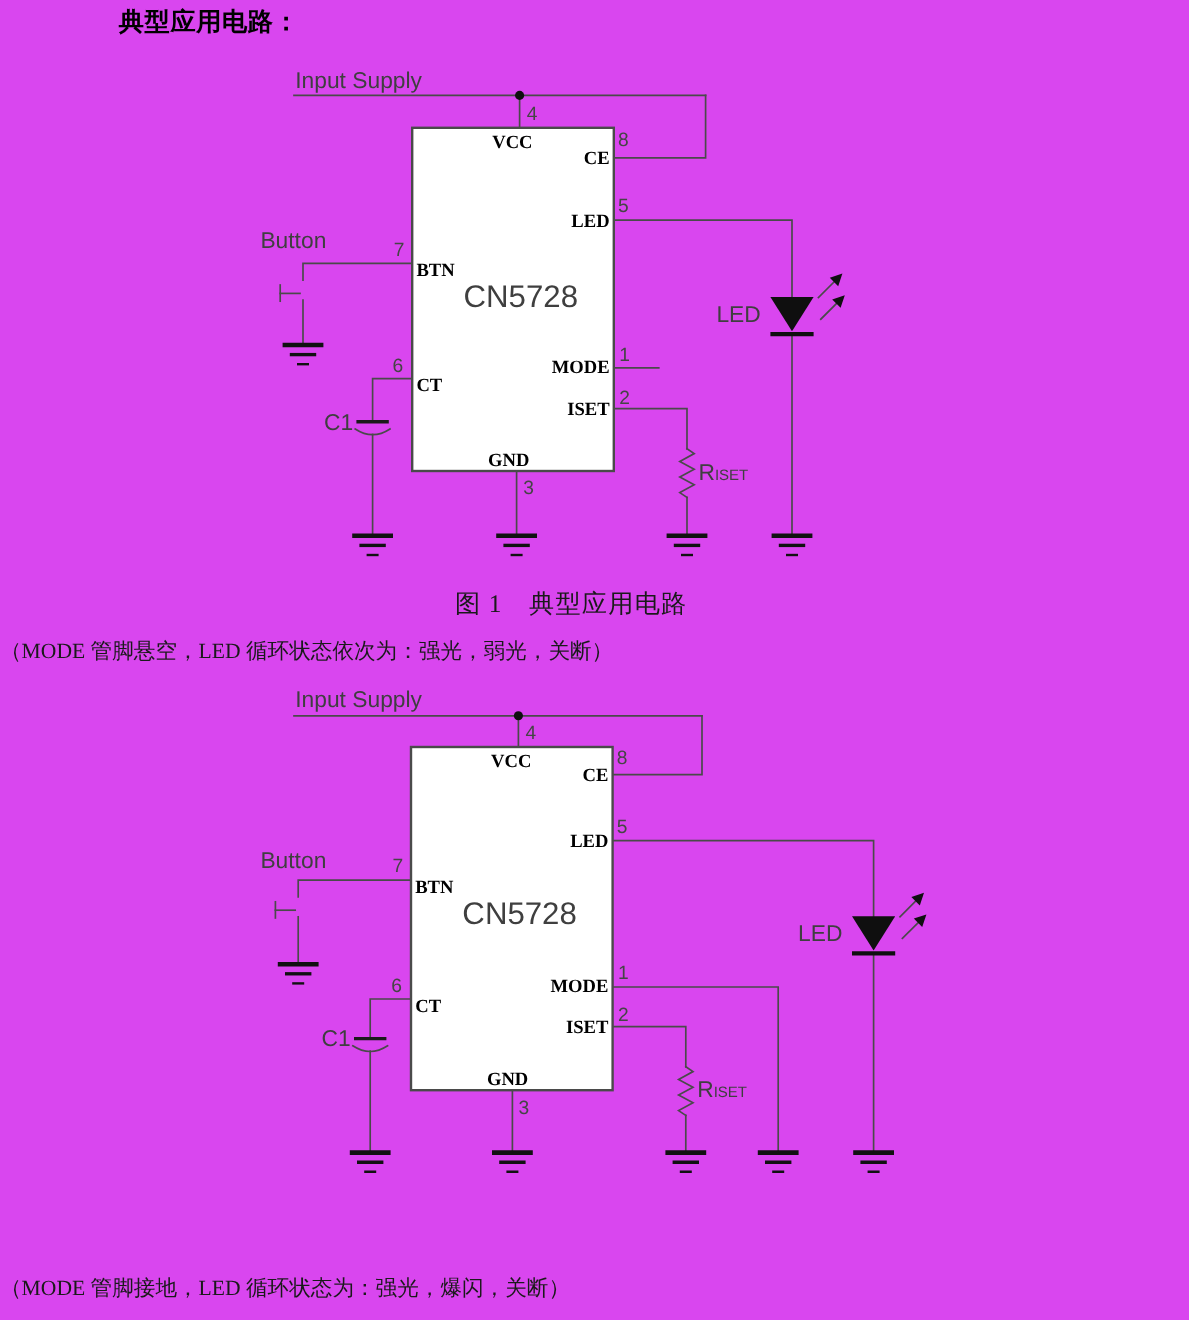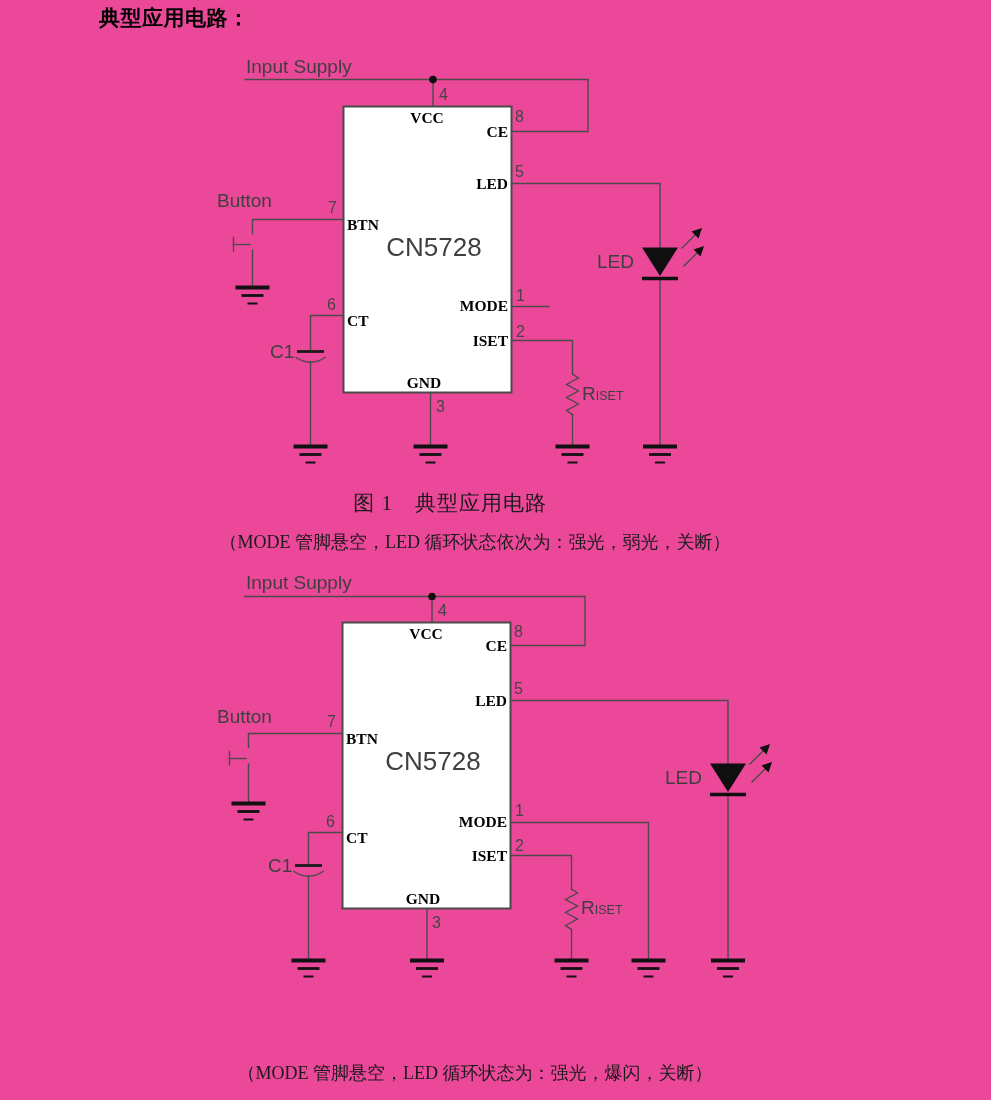--- a/index.html
+++ b/index.html
@@ -1,16 +1,16 @@
 <!DOCTYPE html>
 <html><head>
 <meta charset="utf-8">
 <style>
   html,body{margin:0;padding:0;background:#fff;}
-  .page{position:relative;width:991px;height:1100px;background:#ec4899;overflow:hidden;
+  .page{position:relative;width:991px;height:1100px;background:#d946ef;overflow:hidden;
         font-family:"Liberation Sans",sans-serif;}
   .doc-title{position:absolute;left:99px;top:4px;margin:0;font-size:21px;font-weight:bold;
         color:#000;font-family:"Liberation Serif",serif;letter-spacing:.5px;}
   svg.schematic{position:absolute;left:0;display:block;}
   
   .wire{stroke:#4a4a4a;stroke-width:1.4;fill:none;stroke-linecap:square;}
   .ic{fill:#fff;stroke:#4a4a4a;stroke-width:2;}
   .blk{fill:#0f0f0f;stroke:none;}
   .plate{stroke:#1a1a1a;stroke-width:2.8;fill:none;}
   .bar{stroke:#0f0f0f;stroke-width:3.6;fill:none;}
@@ -20,21 +20,21 @@
   .t-sans{font-family:"Liberation Sans",sans-serif;font-size:19px;fill:#3f3f3f;}
   .t-ic{font-family:"Liberation Sans",sans-serif;font-size:26px;fill:#3f3f3f;}
   .t-pin{font-family:"Liberation Serif",serif;font-weight:bold;font-size:15.5px;fill:#000;}
   .t-num{font-family:"Liberation Sans",sans-serif;font-size:16px;fill:#454545;}
   .t-mid{text-anchor:middle;}
   .t-end{text-anchor:end;}
   .t-sub{font-size:12.5px;}
   
   .caption-title{position:absolute;left:0;width:900px;text-align:center;
         font-family:"Liberation Serif",serif;font-size:21px;color:#1a1a1a;letter-spacing:1px;}
-  .caption-note{position:absolute;left:0;width:950px;text-align:center;
+  .caption-note{position:absolute;left:0;width:950px;text-align:left;
         font-family:"Liberation Serif",serif;font-size:18px;color:#1a1a1a;}
 </style>
 </head>
 <body>
 
 <div class="page">
 
   <h1 class="doc-title">典型应用电路：</h1>
 
   <svg class="schematic" style="top:45px;" width="991" height="425" viewBox="0 45 991 425">
@@ -121,21 +121,21 @@
     <text class="t-pin" x="347" y="326">CT</text>
     <text class="t-num" x="516" y="337">2</text>
     <text class="t-pin t-end" x="508" y="346">ISET</text>
     <text class="t-sans" x="270" y="358">C1</text>
     <text class="t-pin t-mid" x="424" y="388">GND</text>
     <text class="t-num" x="436" y="412">3</text>
     <text class="t-sans t-end" x="634" y="268">LED</text>
     <text class="t-sans" x="582" y="400"><tspan>R</tspan><tspan class="t-sub">ISET</tspan></text>
   </svg>
 
-  <div class="caption-title" style="top:489px;">图 1　典型应用电路</div>
+  <div class="caption-title" style="top:489px;padding-left:26px;">图 1　典型应用电路</div>
   <div class="caption-note" style="top:530px;">（MODE 管脚悬空，LED 循环状态依次为：强光，弱光，关断）</div>
 
   <svg class="schematic" style="top:558px;" width="991" height="435" viewBox="0 558 991 435">
 
     <g class="wire">
       <line x1="245" y1="596.5" x2="585" y2="596.5"></line>
       <line x1="432" y1="596.5" x2="432" y2="623"></line>
       <polyline points="585,596.5 585,645.5 510,645.5"></polyline>
       <polyline points="510,700.5 728,700.5 728,764"></polyline>
       <line x1="728" y1="795" x2="728" y2="960.5"></line>
@@ -220,15 +220,15 @@
     <text class="t-pin" x="346" y="843">CT</text>
     <text class="t-num" x="515" y="851">2</text>
     <text class="t-pin t-end" x="507" y="861">ISET</text>
     <text class="t-sans" x="268" y="872">C1</text>
     <text class="t-pin t-mid" x="423" y="904">GND</text>
     <text class="t-num" x="432" y="928">3</text>
     <text class="t-sans t-end" x="702" y="784">LED</text>
     <text class="t-sans" x="581" y="914"><tspan>R</tspan><tspan class="t-sub">ISET</tspan></text>
   </svg>
 
-  <div class="caption-note" style="top:1061px;">（MODE 管脚悬空，LED 循环状态为：强光，爆闪，关断）</div>
+  <div class="caption-note" style="top:1061px;">（MODE 管脚接地，LED 循环状态为：强光，爆闪，关断）</div>
 
 </div>
 
 </body></html>

